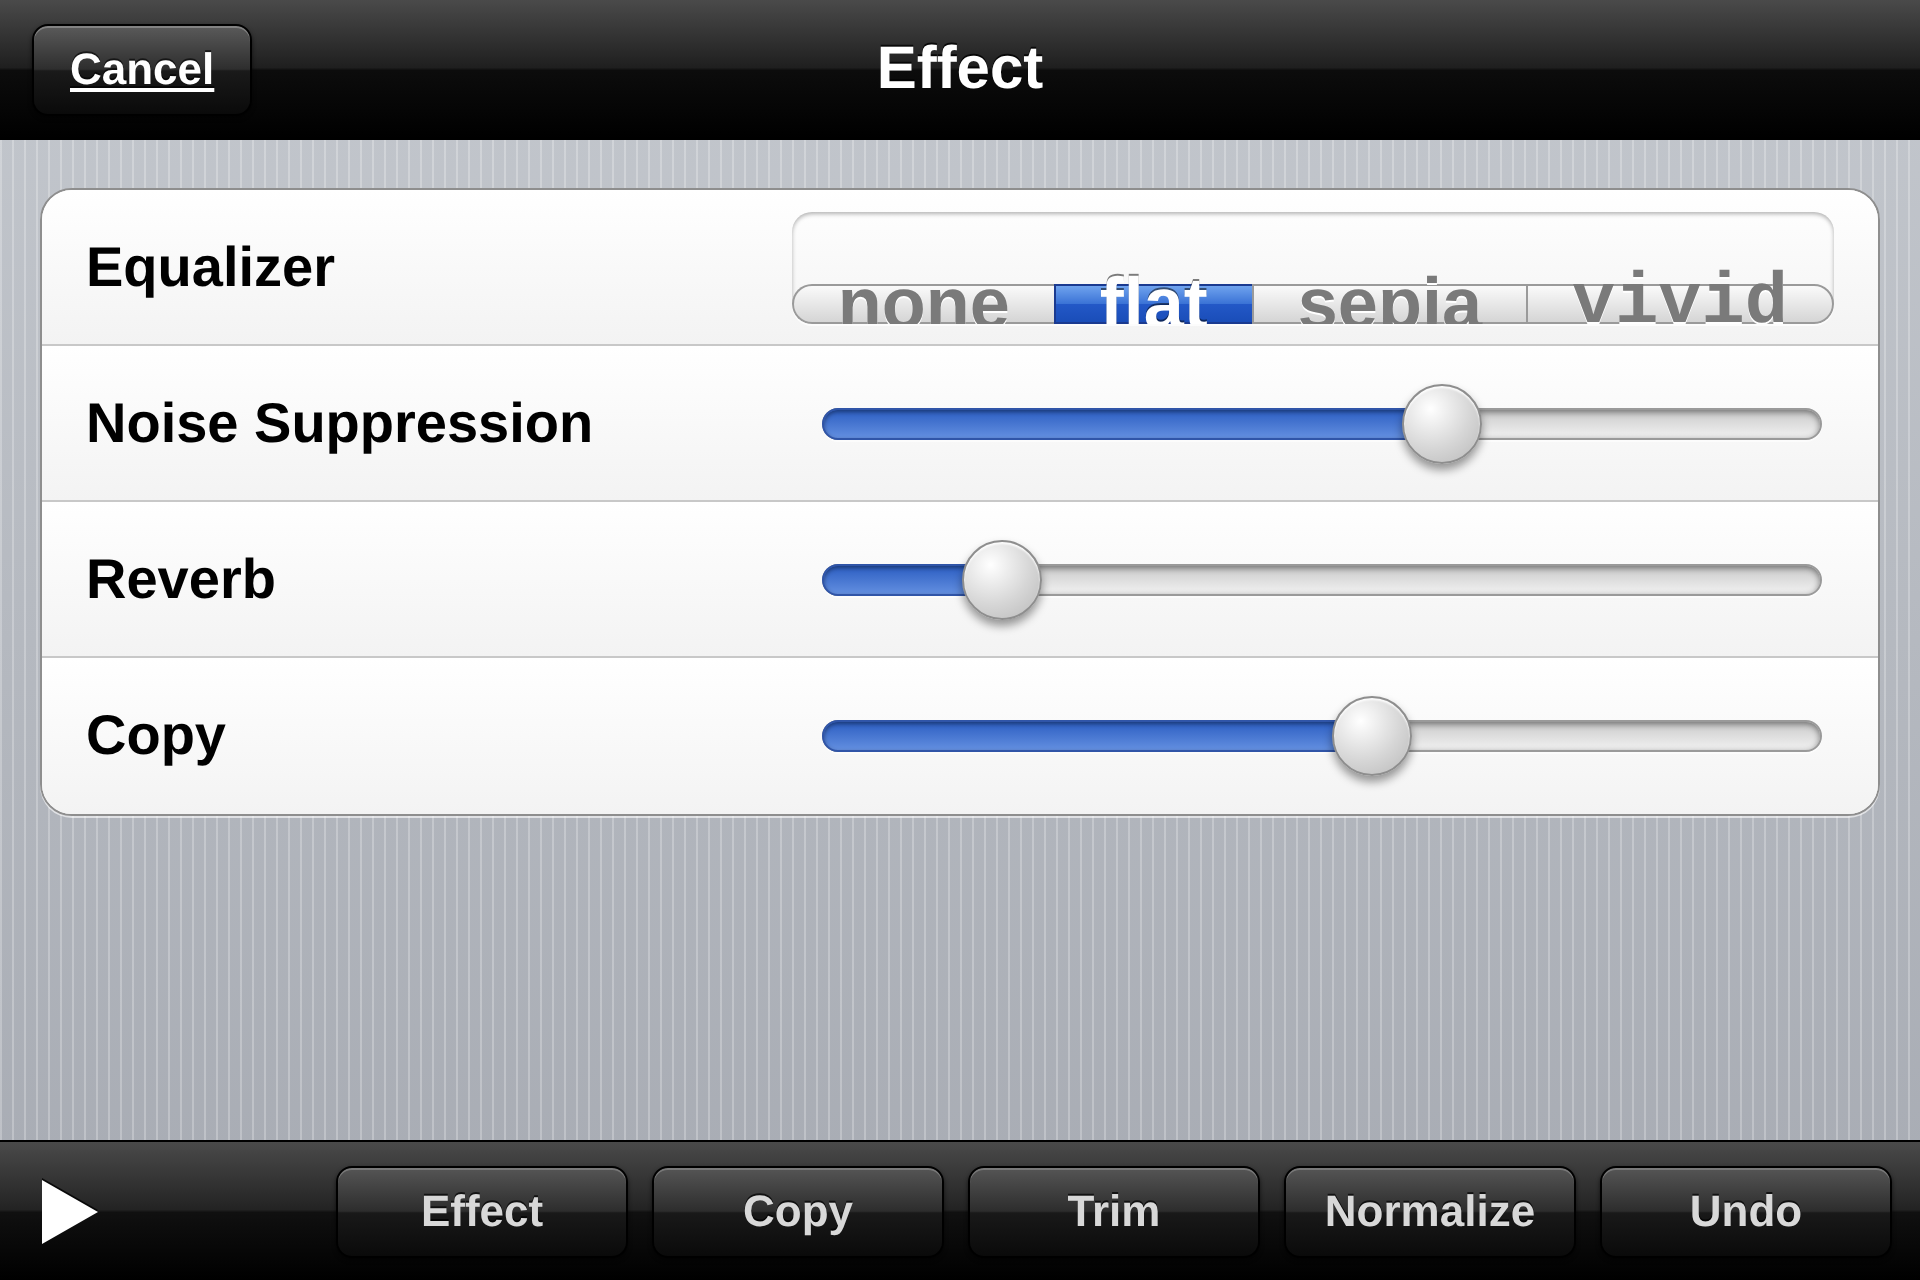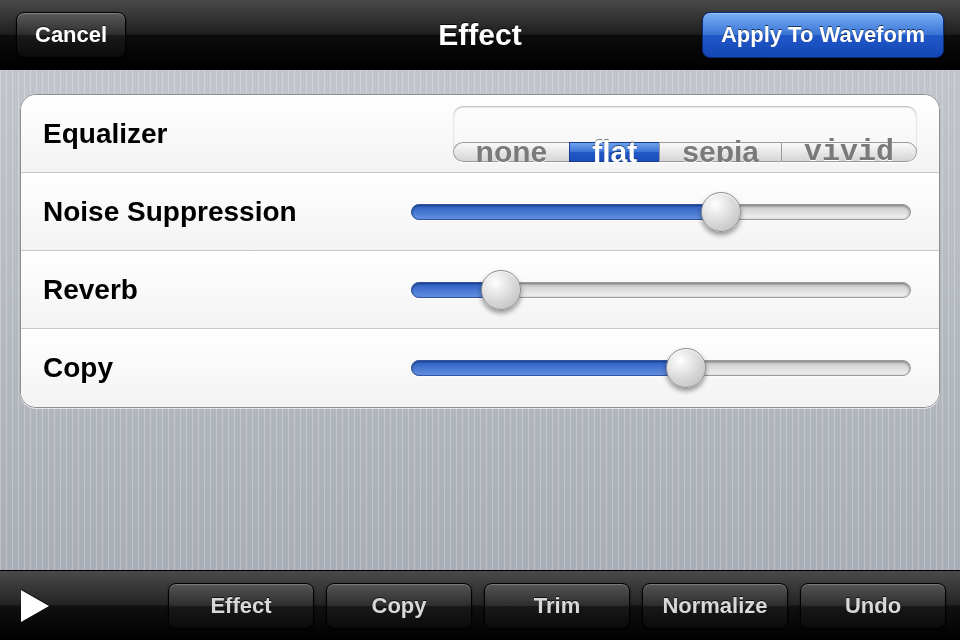--- a/index.html
+++ b/index.html
@@ -41,20 +41,21 @@
       color: #fff;
       display: flex;
       align-items: center;
       box-shadow: inset 0 1px 0 rgba(255,255,255,0.25), 0 1px 2px rgba(0,0,0,0.6);
       border: 1px solid #000;
       cursor: pointer;
       text-shadow: 0 -1px 0 rgba(0,0,0,0.6);
     }
     .nav-btn.dark {
       background: linear-gradient(#5a5a5a, #2e2e2e 49%, #1a1a1a 51%, #0a0a0a);
+      text-decoration: underline;
     }
     .nav-btn.blue {
       background: linear-gradient(#7ab0f4, #3974d6 49%, #2158c8 51%, #1246b4);
       border: 1px solid #0a2a7a;
       margin-left: auto;
     }
 
     
     .card {
       margin: 24px 20px 0 20px;
@@ -92,21 +93,21 @@
       display: flex;
       height: 56px;
       border-radius: 10px;
       overflow: hidden;
       box-shadow: 0 1px 0 rgba(255,255,255,0.7), inset 0 1px 2px rgba(0,0,0,0.3);
     }
     .segment {
       padding: 0 22px;
       display: flex;
       align-items: center;
-      font-size: 30px;
+      font-size: 36px;
       font-weight: bold;
       color: #7a7a7a;
       background: linear-gradient(#fafafa, #d5d5d5);
       border: 1px solid #9a9a9a;
       border-right: none;
       text-shadow: 0 1px 0 #fff;
       cursor: pointer;
       margin-top: 36px;
     }
     .segment:first-child { border-radius: 10px 0 0 10px; }
@@ -193,21 +194,20 @@
       text-shadow: 0 -1px 0 rgba(0,0,0,0.7);
       cursor: pointer;
     }
   </style>
 </head>
 <body>
 
 <div class="navbar">
   <div class="nav-btn dark">Cancel</div>
   <div class="navbar-title">Effect</div>
-  <div class="nav-btn blue">Apply To Waveform</div>
 </div>
 
 <div class="card">
 
   <div class="row">
     <div class="row-label">Equalizer</div>
     <div class="row-control">
       <div class="segmented" id="eq-segmented">
           <div class="segment">none</div>
           <div class="segment selected">flat</div>

